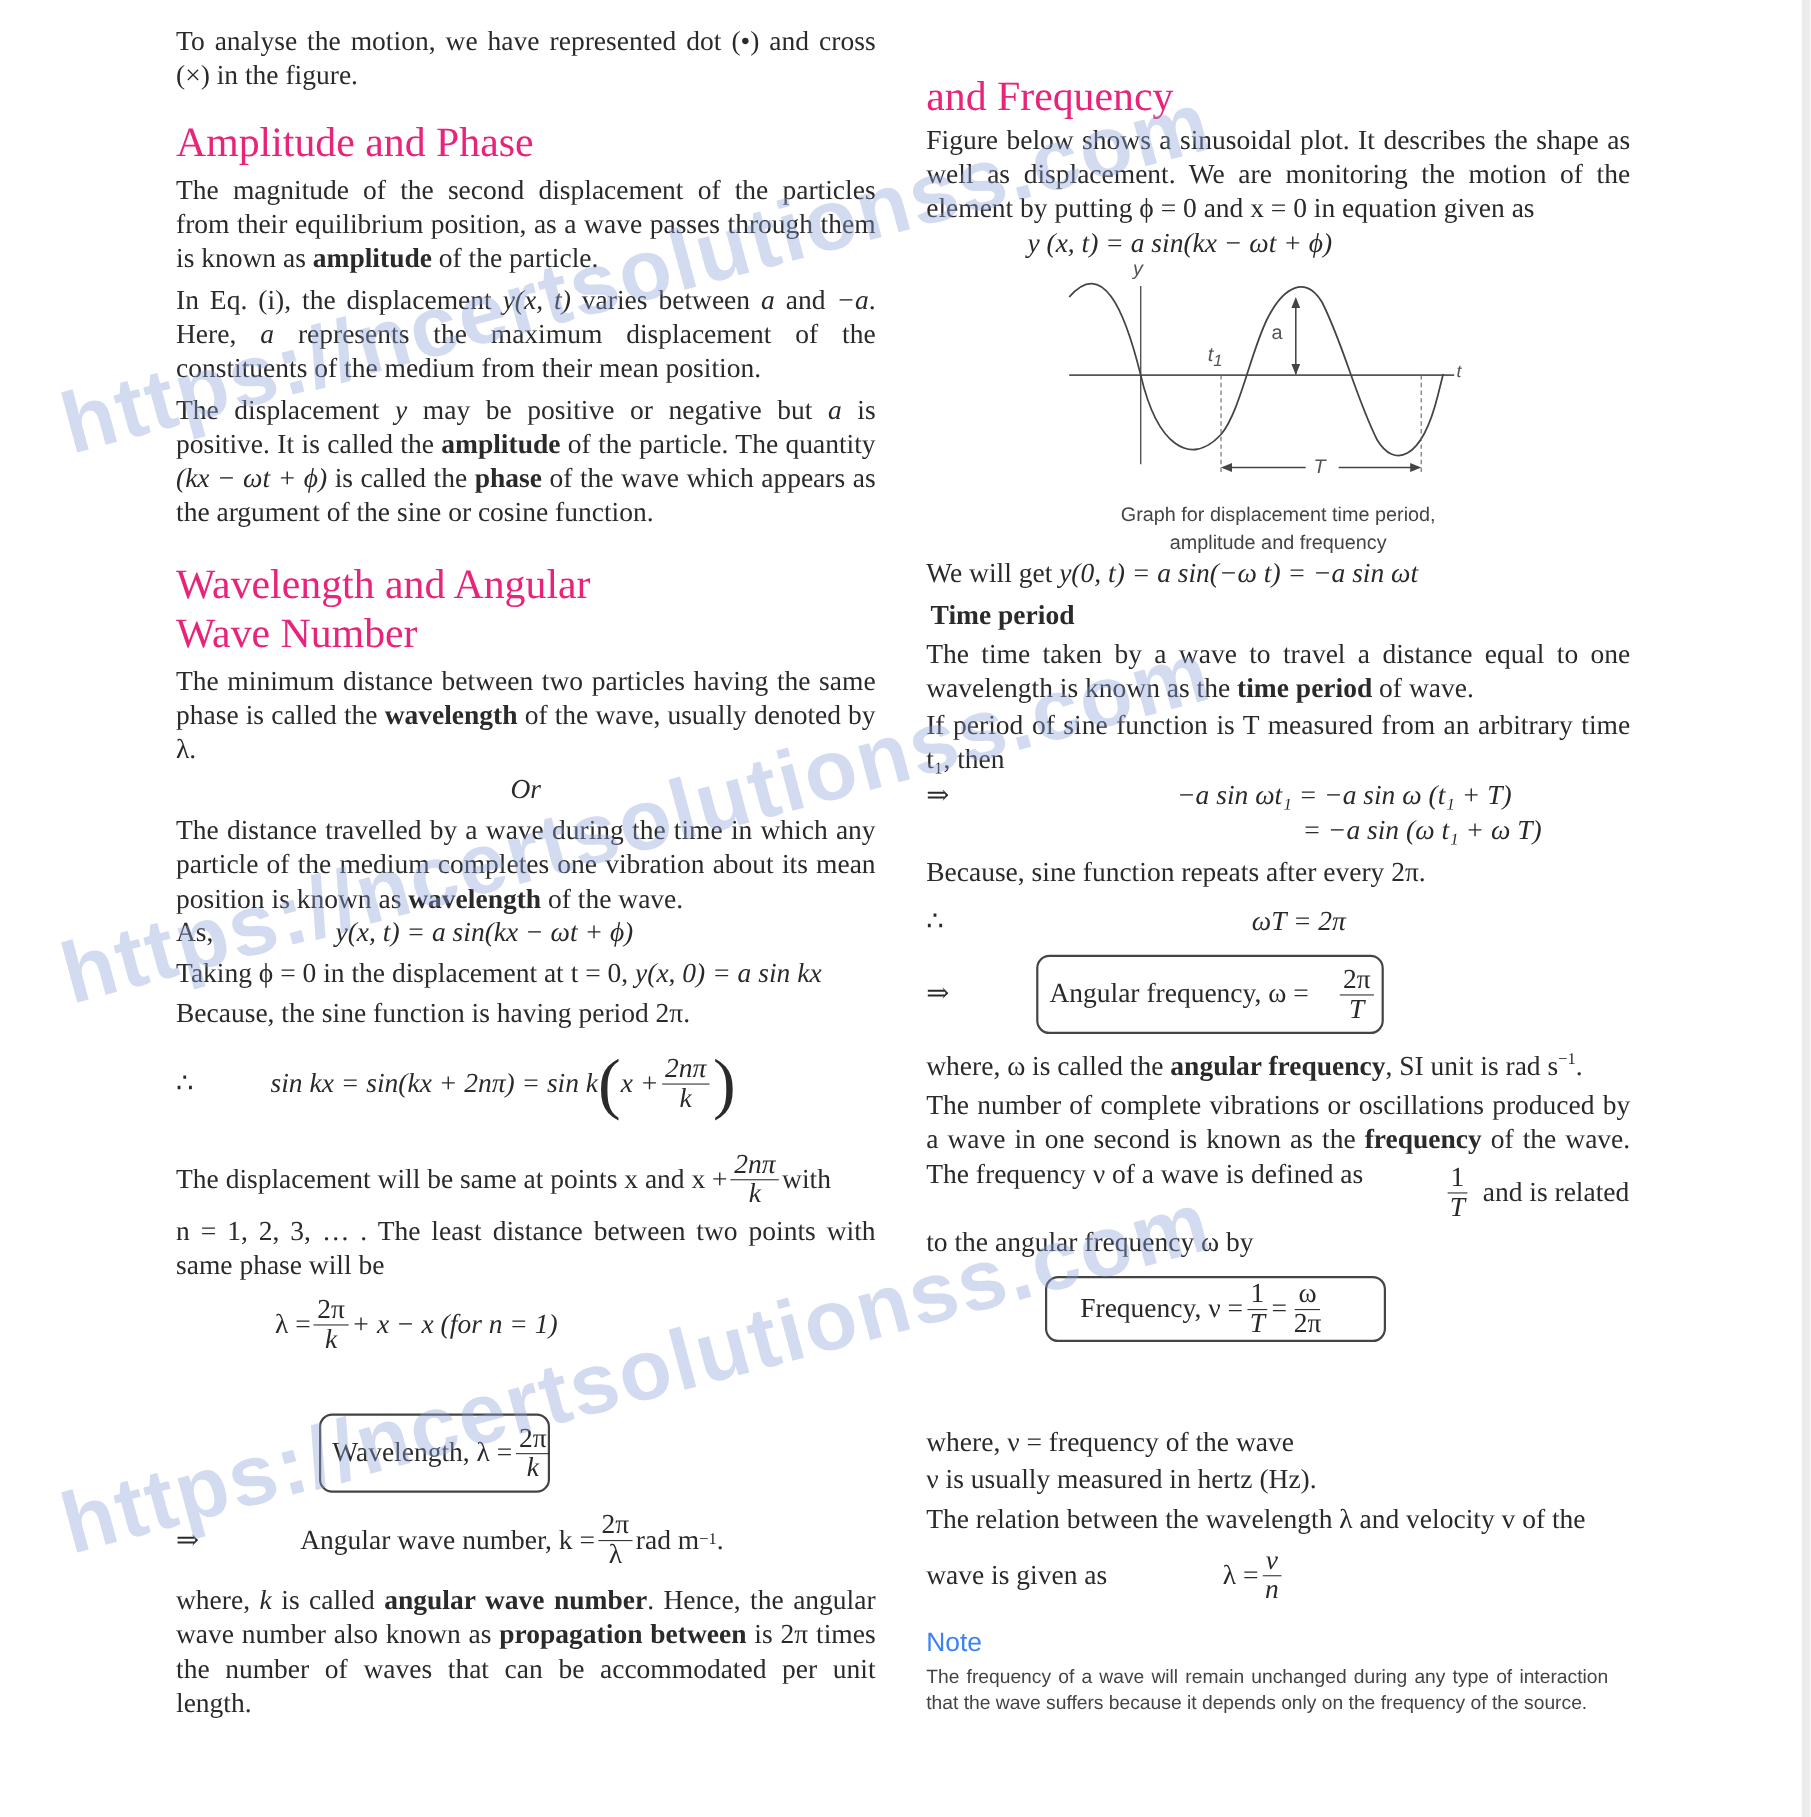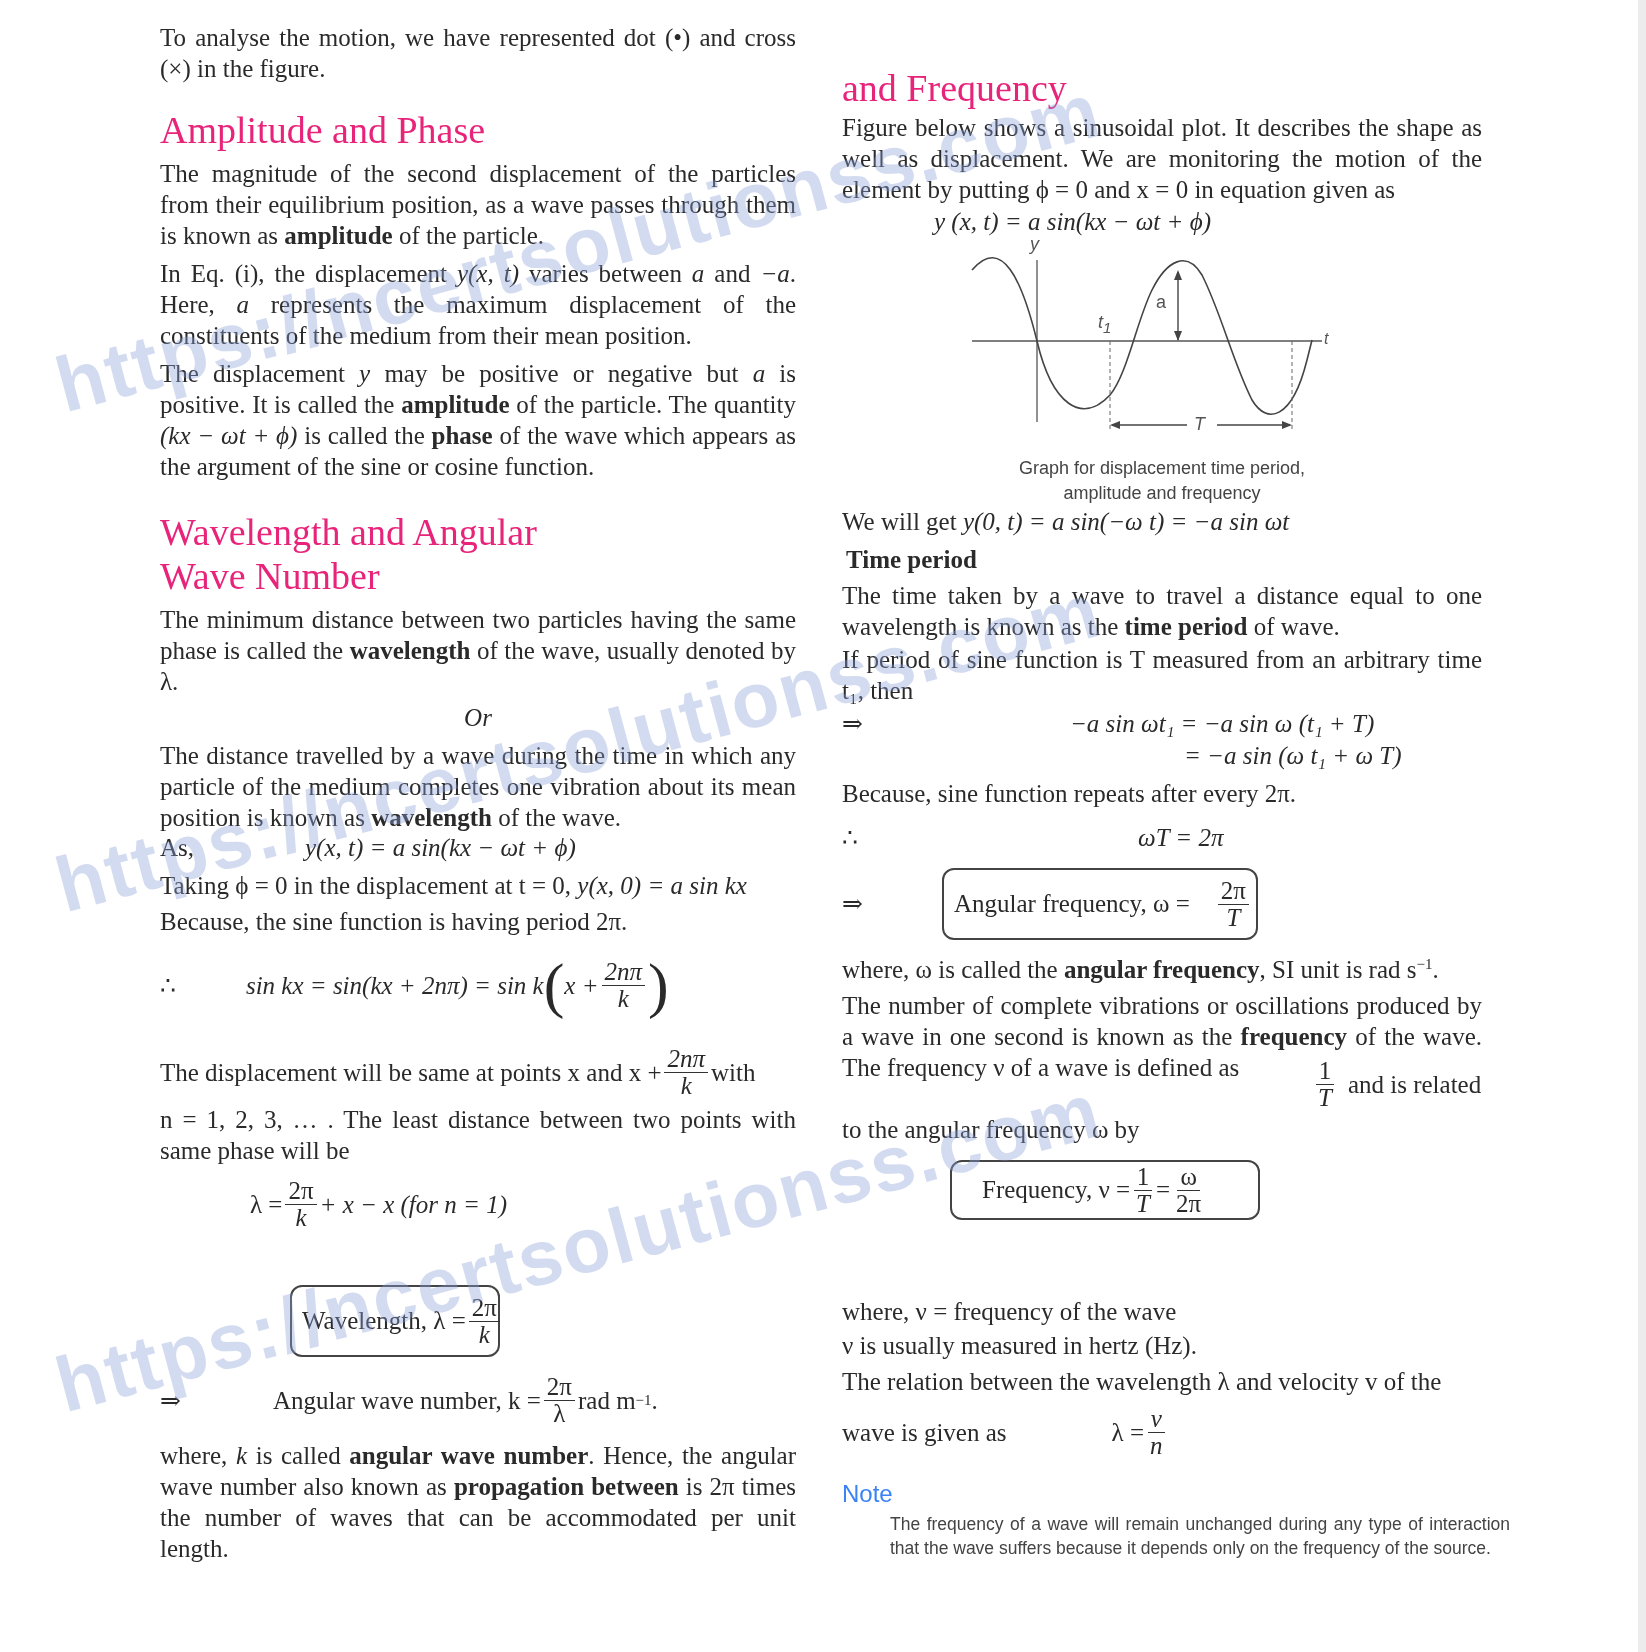--- a/index.html
+++ b/index.html
@@ -207,18 +207,18 @@
   <div class="eq blk" style="top:1400px; height:64px; display:flex; align-items:center;">
     <span>wave is given as</span>
     <span style="margin-left:105px;">λ =</span>
     <span class="frac">
         <i class="num">v</i>
         <i class="den">n</i>
       </span>
   </div>
 
   <div class="note-title blk" style="top:1480px;">Note</div>
-  <div class="note-body blk" style="top:1512px; width:620px;margin-left:48px;">The frequency of a wave will remain unchanged during any type of interaction that the wave suffers because it depends only on the frequency of the source.</div>
+  <div class="note-body blk" style="top:1512px; width:620px;">The frequency of a wave will remain unchanged during any type of interaction that the wave suffers because it depends only on the frequency of the source.</div>
 </div>
 
 <div class="watermark" style="left:70px; top:340px;">https://ncertsolutionss.com</div>
 <div class="watermark" style="left:70px; top:840px;">https://ncertsolutionss.com</div>
 <div class="watermark" style="left:70px; top:1340px;">https://ncertsolutionss.com</div>
 
 </body></html>

